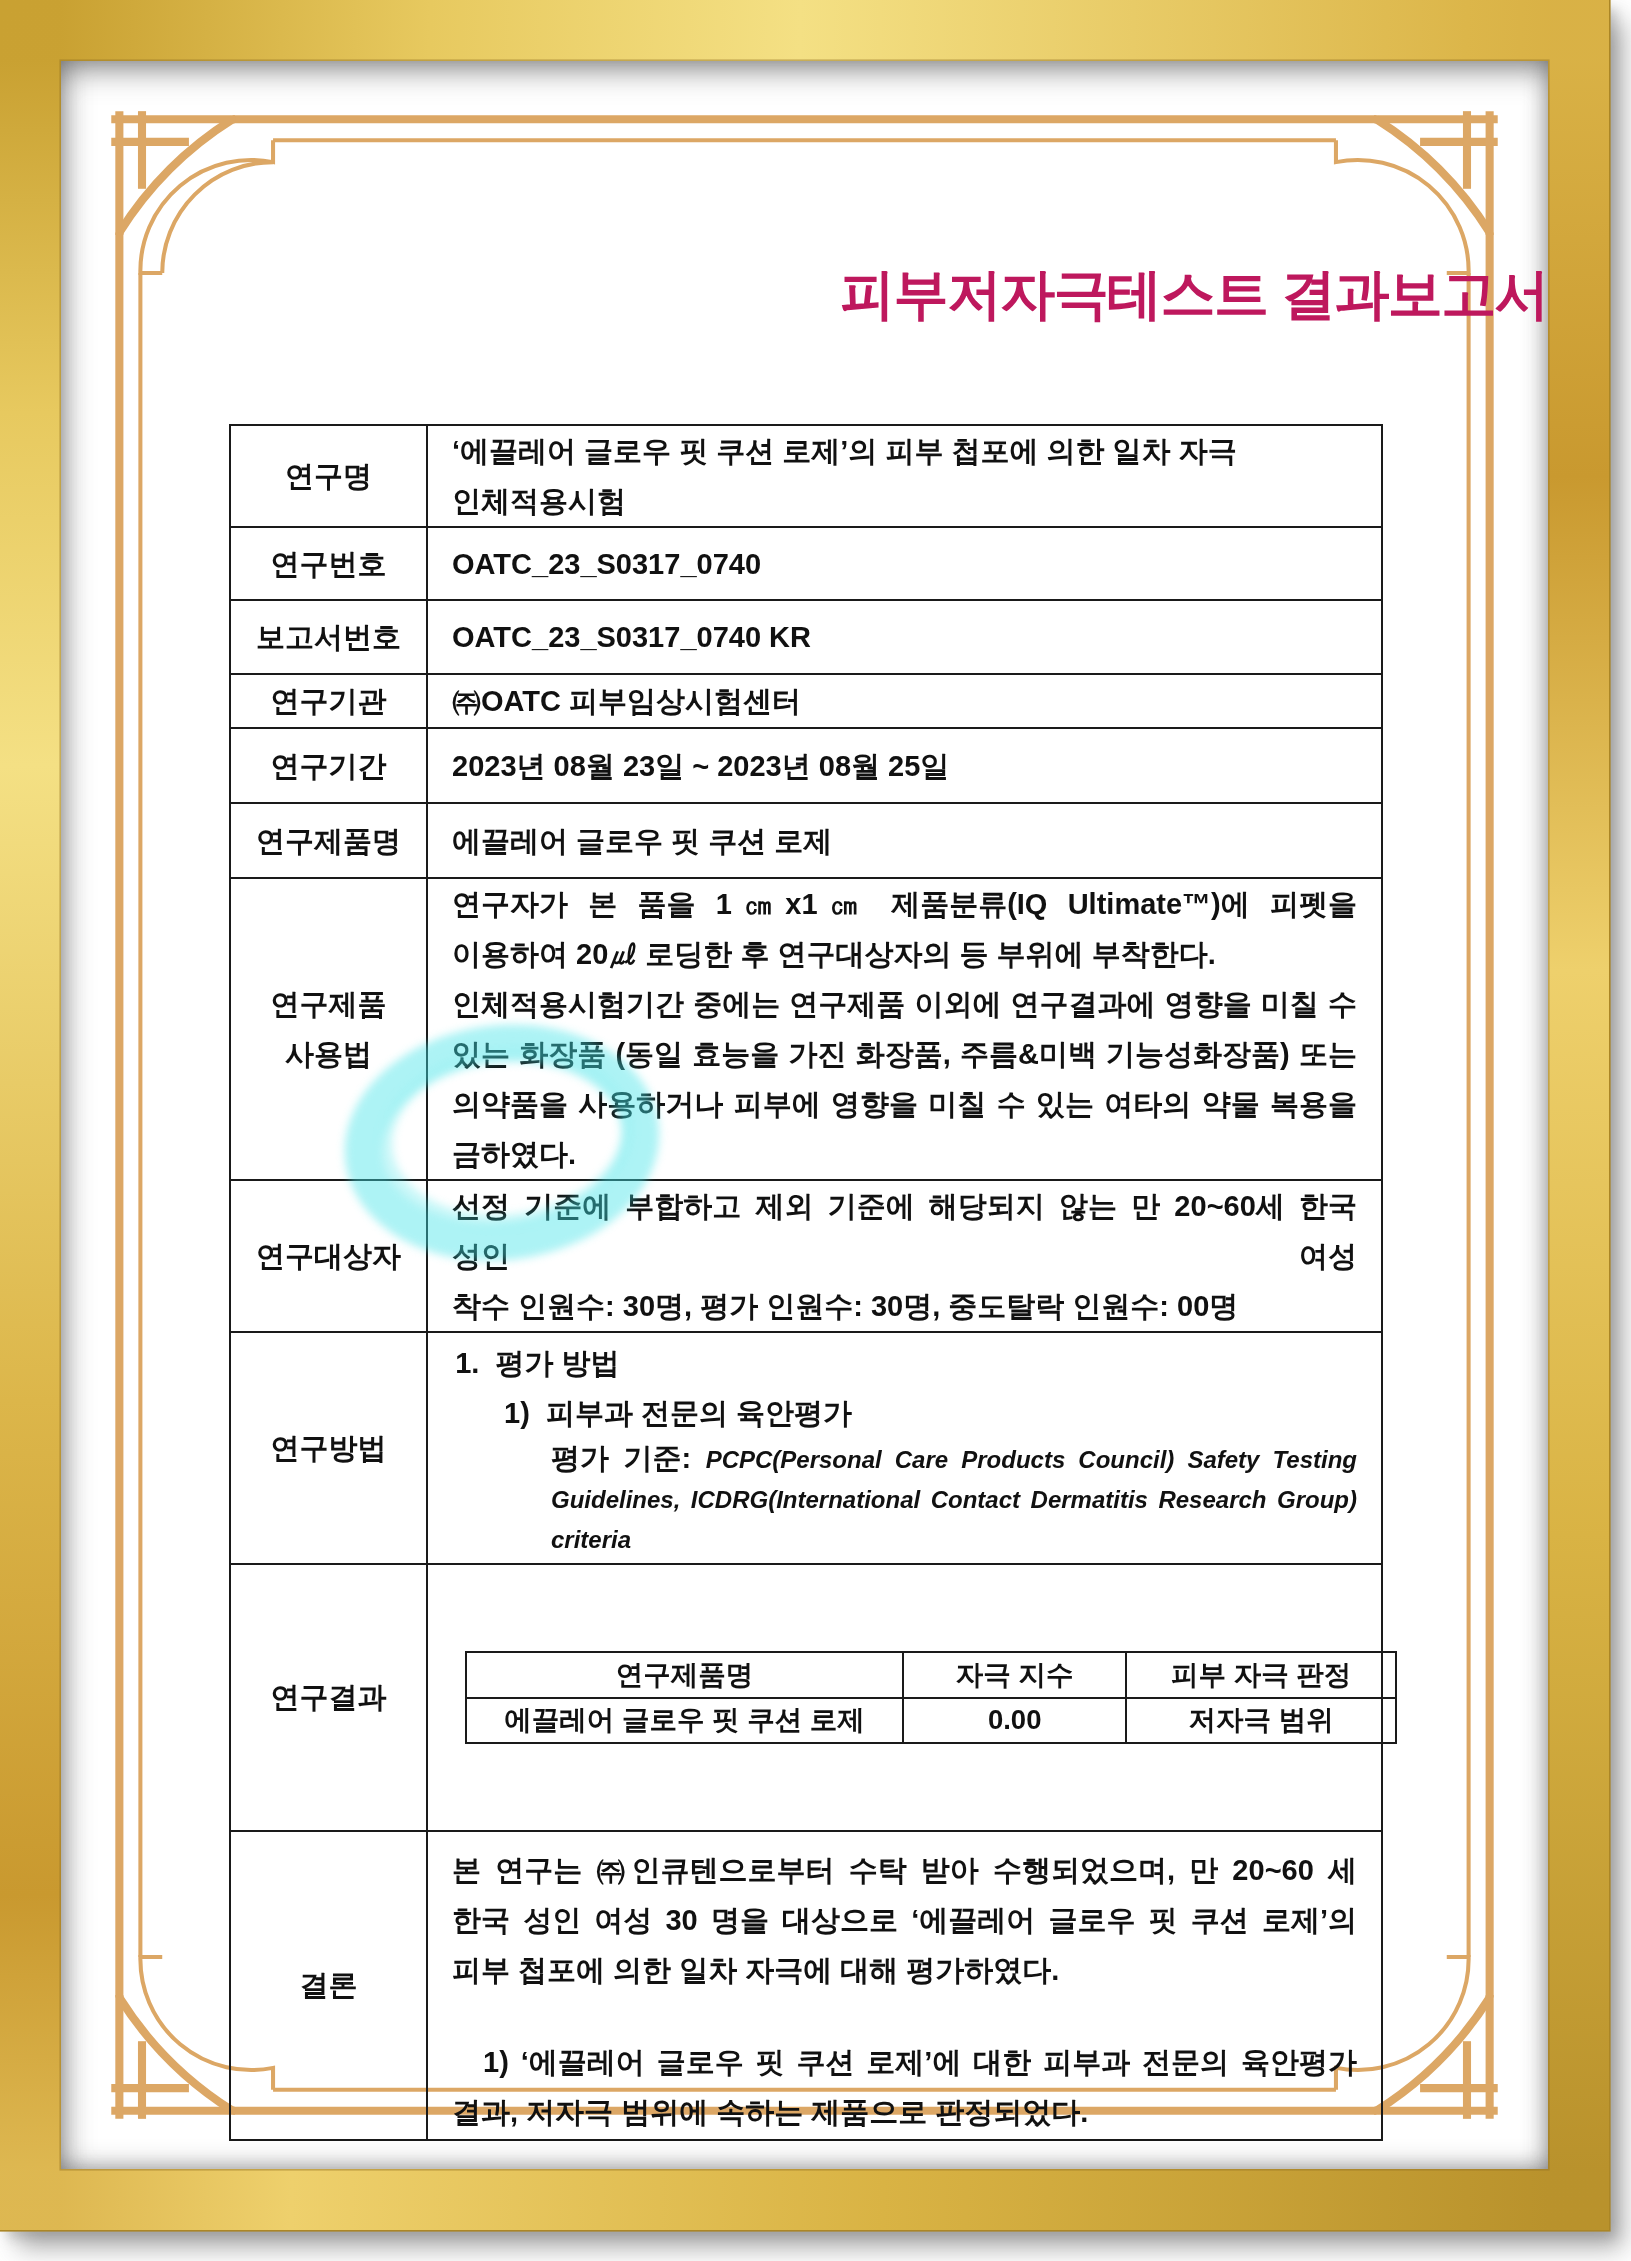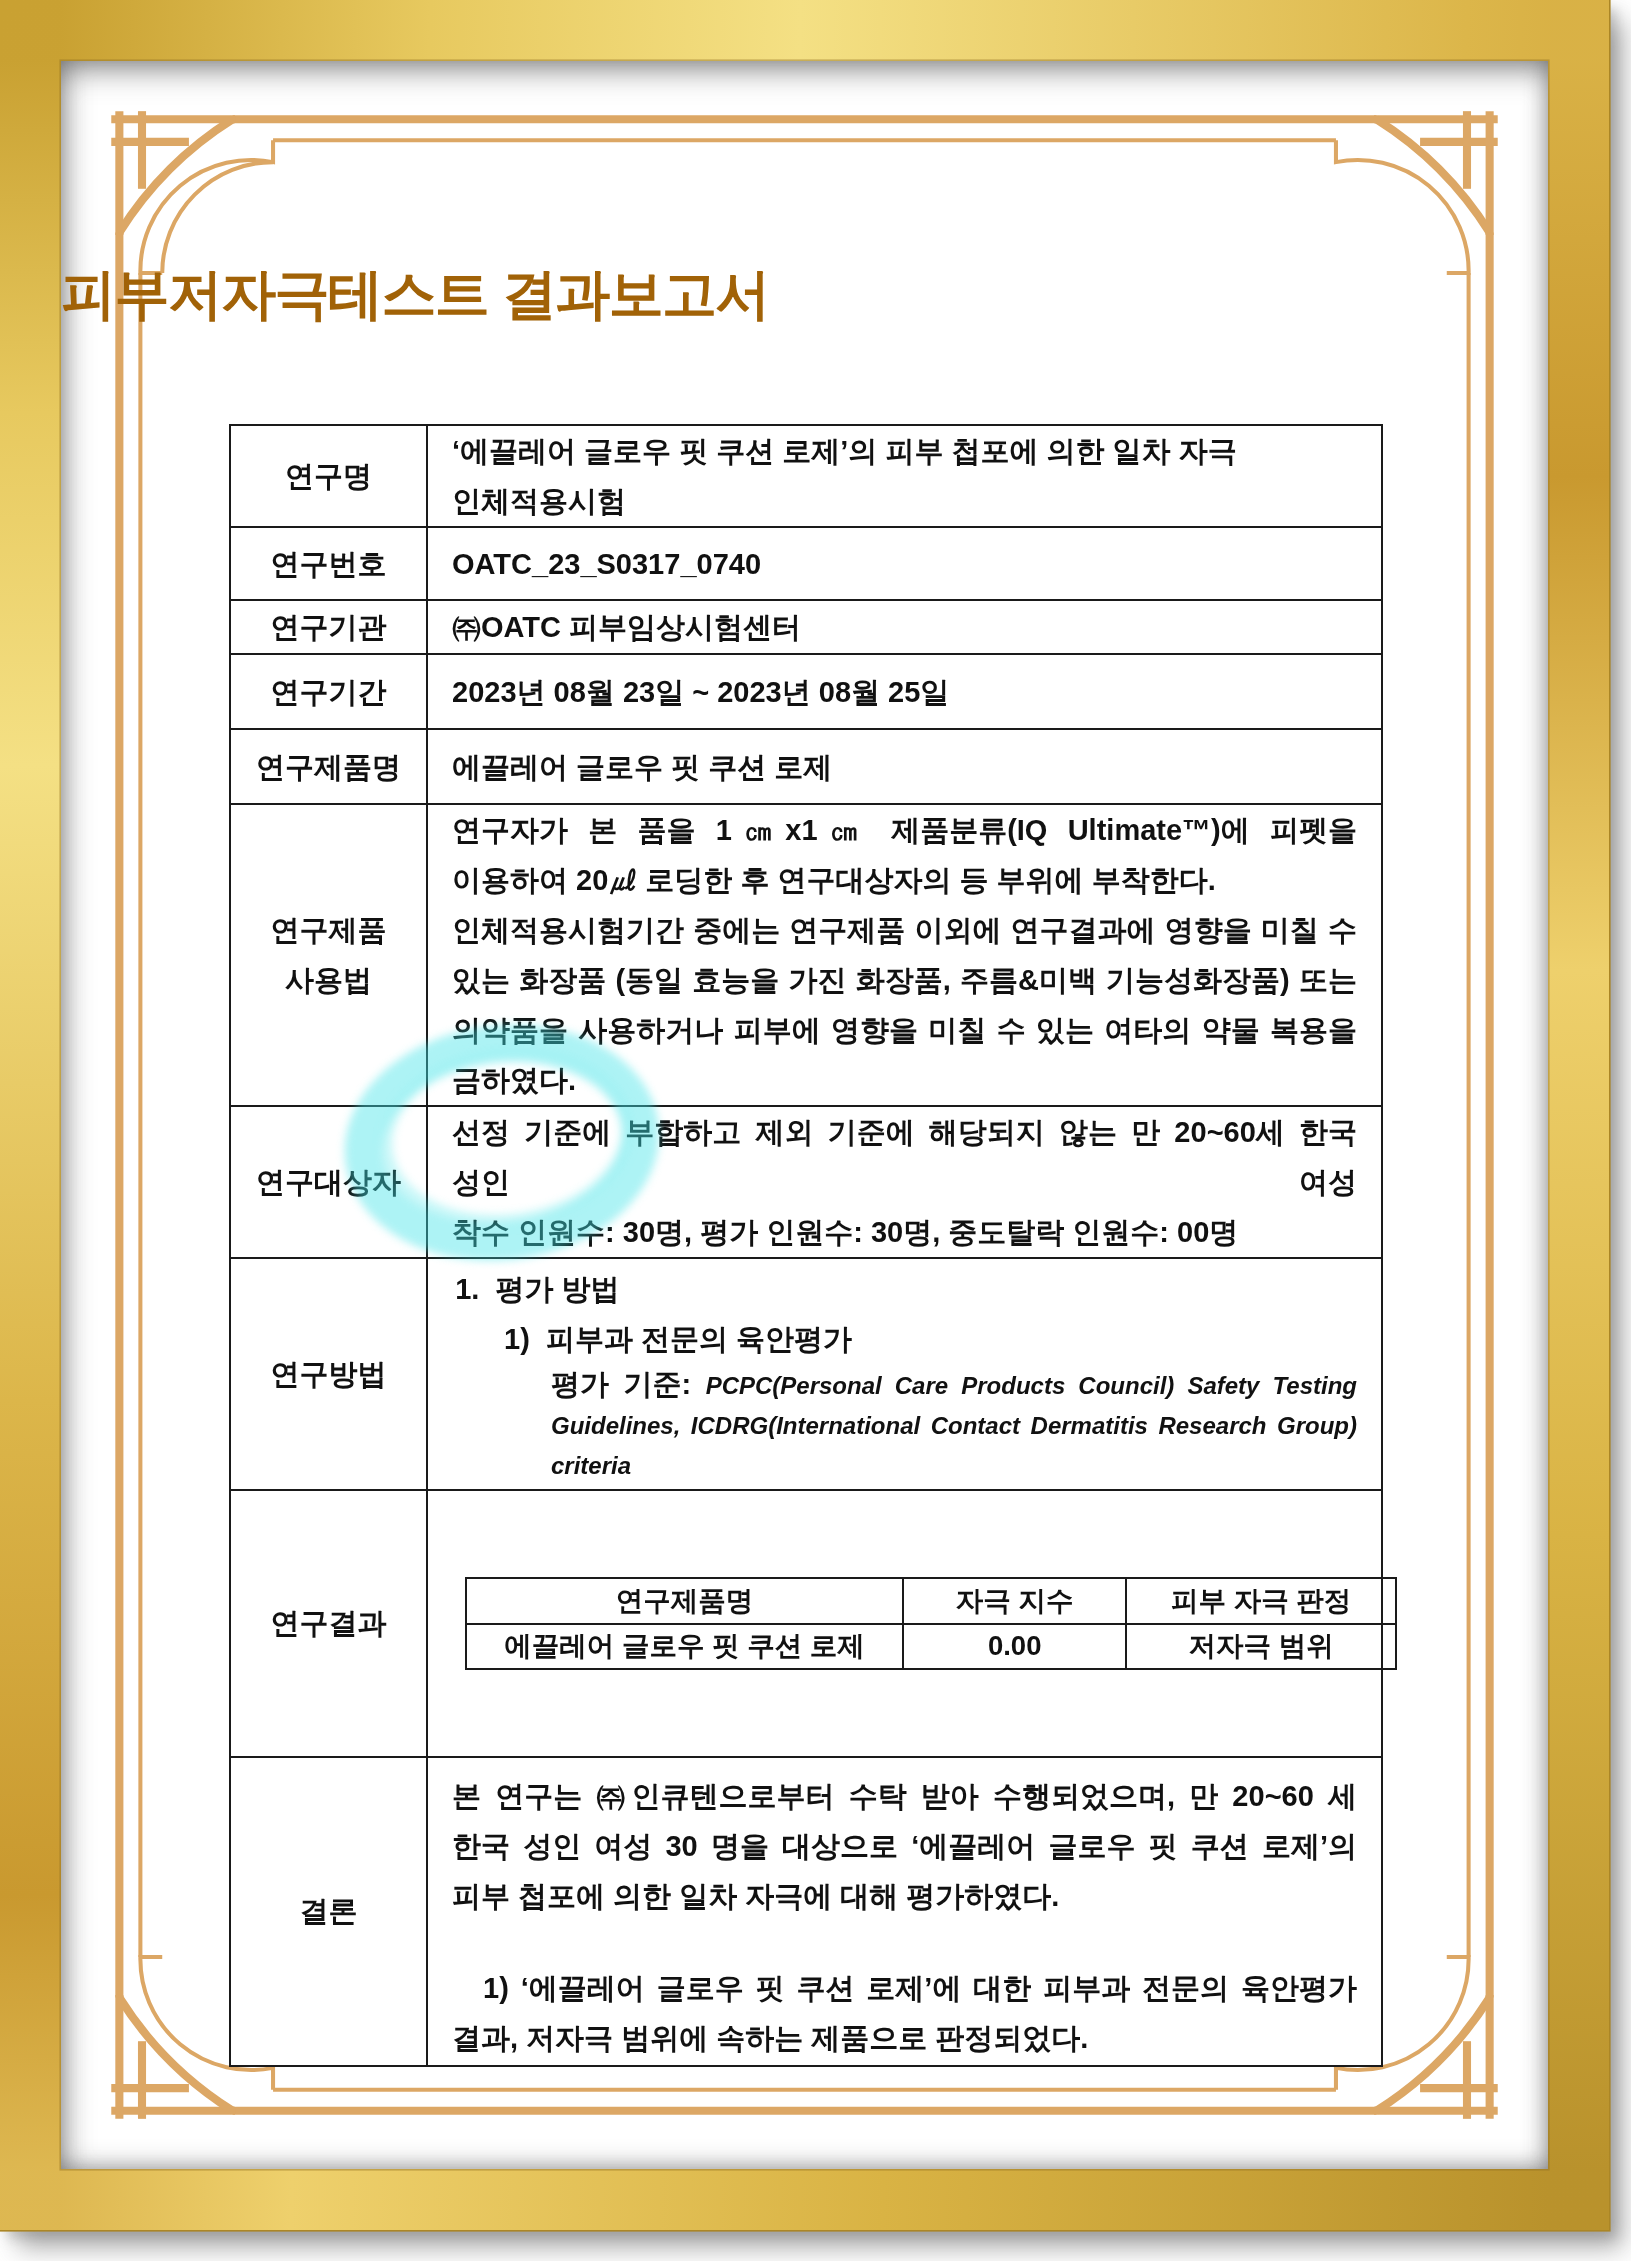--- a/index.html
+++ b/index.html
@@ -28,22 +28,22 @@
       inset 19.4px 0 27.5px -13px rgba(70,70,70,.38),
       inset -14.6px 0 23px -11.3px rgba(70,70,70,.32),
       inset 0 -14.6px 24px -11.3px rgba(70,70,70,.40);
   }
   svg.deco{position:absolute;inset:0;width:100%;height:100%;pointer-events:none;}
   .deco path, .deco line{stroke:var(--ornament);fill:none;stroke-linecap:butt;}
   .dk{stroke-width:10px;}
   .tn{stroke-width:5px;}
 
   .title{
-    position:absolute;top:197px;left:0;width:100%;text-align:left;
-    font-size:55px;font-weight:bold;letter-spacing:-1.6px;color:#a16207;
+    position:absolute;top:197px;left:0;width:100%;text-align:right;
+    font-size:55px;font-weight:bold;letter-spacing:-1.6px;color:#be185d;
   }
 
   table.doc{
     position:absolute;left:168px;top:363px;width:1154px;
     border-collapse:collapse;table-layout:fixed;
   }
   table.doc td{
     border:2.4px solid var(--table-border);
     font-size:29px;font-weight:bold;line-height:50px;
     vertical-align:middle;word-break:keep-all;
@@ -139,20 +139,24 @@
           <col>
         </colgroup>
       <tbody>
           <tr style="height:73px">
         <td class="lbl">연구명</td>
         <td class="val">‘에끌레어 글로우 핏 쿠션 로제’의 피부 첩포에 의한 일차 자극 인체적용시험</td>
       </tr>
       <tr style="height:73px">
         <td class="lbl">연구번호</td>
         <td class="val mono-id">OATC_23_S0317_0740</td>
+      </tr>
+      <tr style="height:74px">
+        <td class="lbl">보고서번호</td>
+        <td class="val mono-id">OATC_23_S0317_0740 KR</td>
       </tr>
       <tr style="height:54px">
         <td class="lbl">연구기관</td>
         <td class="val">㈜OATC 피부임상시험센터</td>
       </tr>
       <tr style="height:75px">
         <td class="lbl">연구기간</td>
         <td class="val">2023년 08월 23일 ~ 2023년 08월 25일</td>
       </tr>
       <tr style="height:75px">

